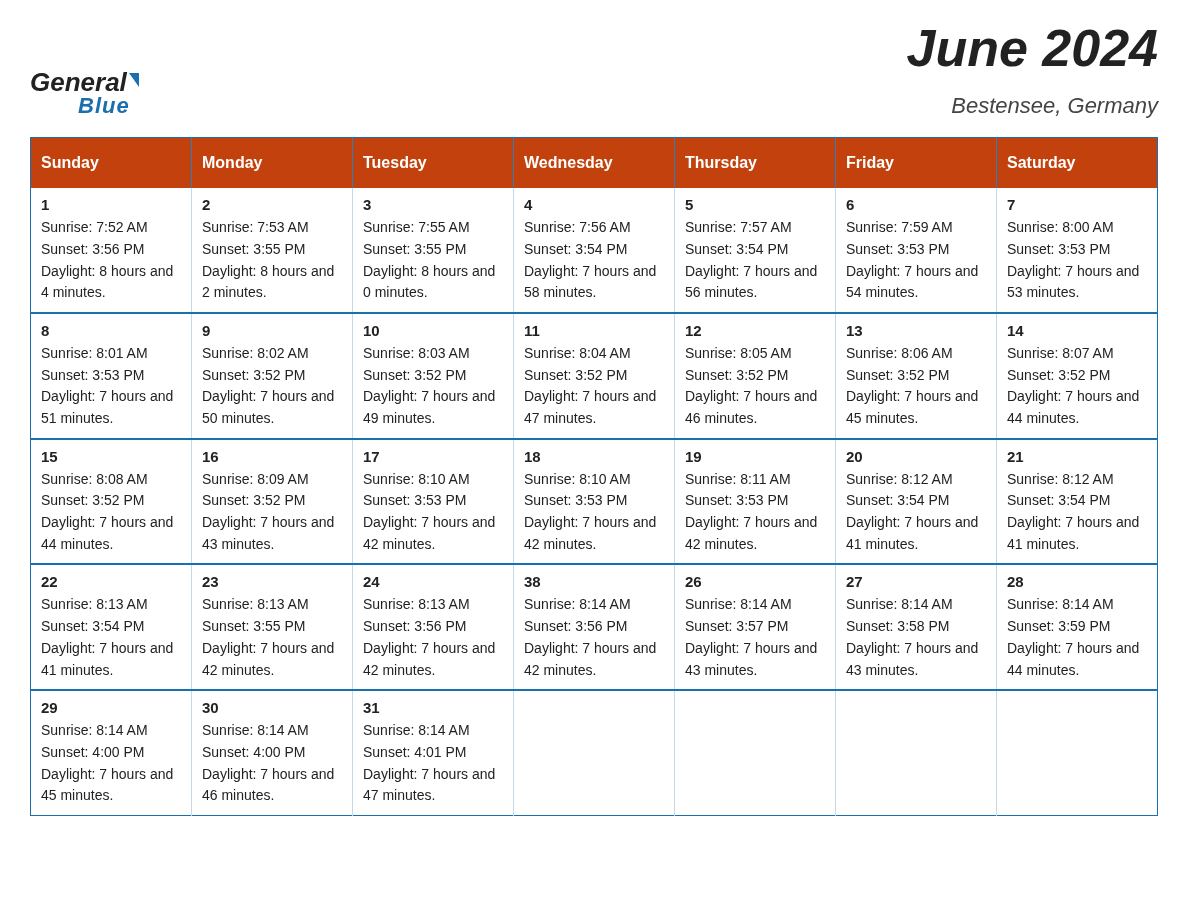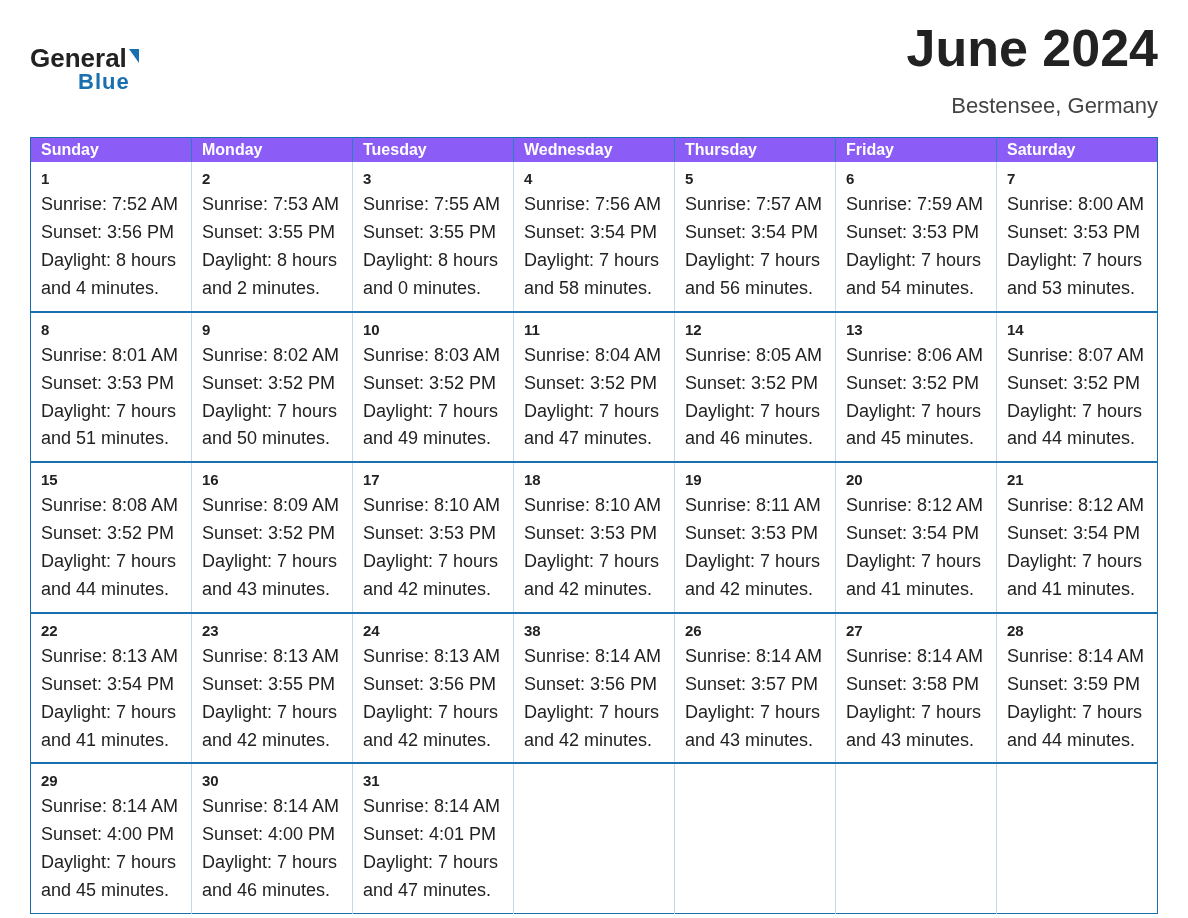--- a/index.html
+++ b/index.html
@@ -7,22 +7,23 @@
       font-family: Arial, sans-serif;
       background: #fff;
       color: #222;
       padding: 20px 30px;
       width: 1188px;
       min-height: 918px;
     }
     .header-area {
       display: flex;
       justify-content: space-between;
-      align-items: center;
+      align-items: flex-end;
       margin-bottom: 18px;
+      font-style: italic;
     }
     .logo {
       display: flex;
       flex-direction: column;
       align-items: flex-start;
     }
     .logo-top {
       font-size: 26px;
       font-weight: bold;
       color: #222;
@@ -60,25 +61,25 @@
       font-size: 22px;
       color: #444;
       margin-top: 16px;
     }
     .calendar-table {
       width: 100%;
       border-collapse: collapse;
       border: 1.5px solid #1a6faf;
     }
     .calendar-table thead tr th {
-      background: #8b5cf6;
+      background: #c2410c;
       color: #fff;
       font-size: 16px;
       font-weight: bold;
-      padding: 3px 10px;
+      padding: 16px 10px;
       text-align: left;
       border-right: 1px solid #2a7fc0;
     }
     .calendar-table thead tr th:last-child {
       border-right: none;
     }
     .calendar-table tbody tr td {
       vertical-align: top;
       padding: 8px 10px;
       border-right: 1px solid #c5d8ea;
@@ -94,21 +95,21 @@
     .calendar-table tbody tr:last-child td {
       border-bottom: none;
     }
     .day-number {
       font-size: 15px;
       font-weight: bold;
       margin-bottom: 4px;
       display: block;
     }
     .day-info {
-      font-size: 18px;
+      font-size: 14px;
       line-height: 1.55;
       color: #222;
     }
     .empty-cell {
       background: #fff;
     }
   </style>
 </head>
 <body>
 

